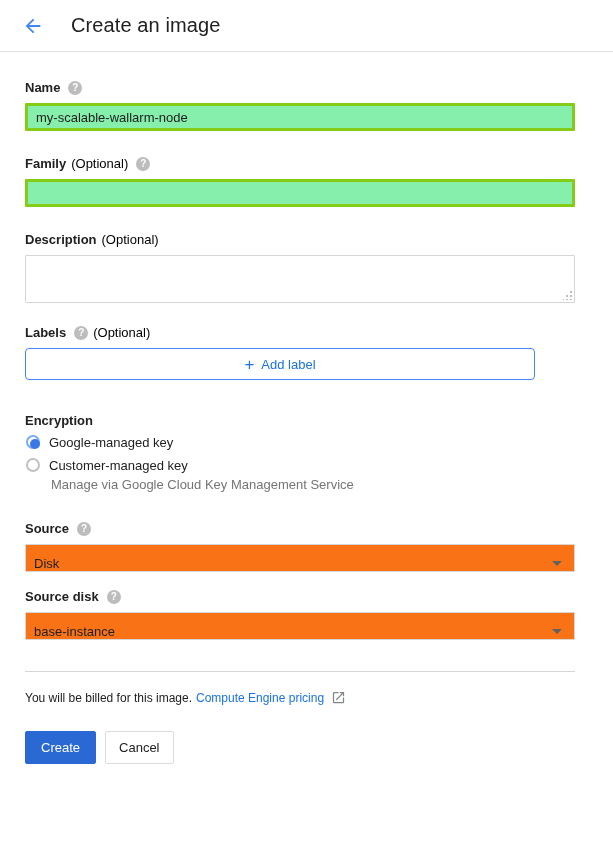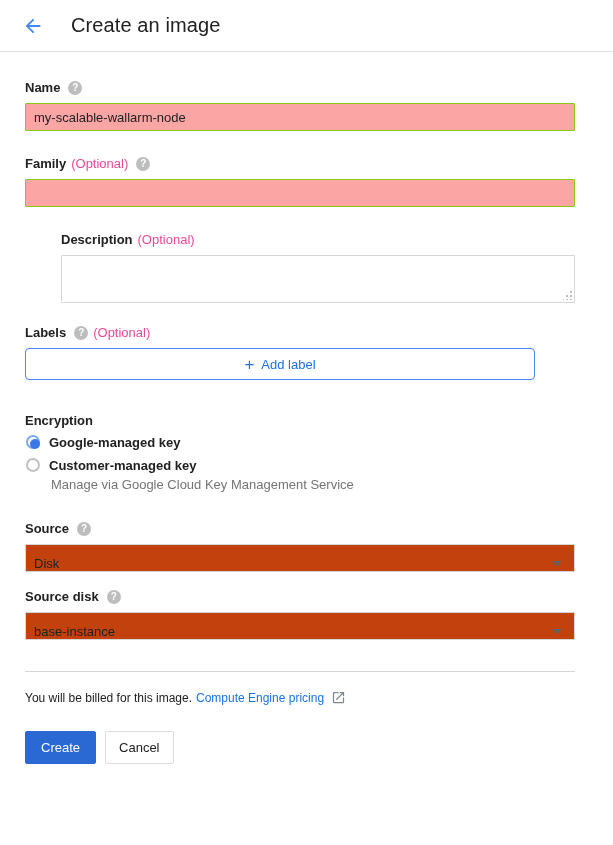--- a/index.html
+++ b/index.html
@@ -23,36 +23,36 @@
   .page-title {
     font-size: 20px; color: #212121; margin-left: 26px; font-weight: 400;
     letter-spacing: .1px;
   }
 
   
   .content { padding: 28px 38px 0 25px; }
 
   .field-label-row { display: flex; align-items: center; height: 15px; margin-bottom: 8px; }
   .field-label { font-weight: 700; color: #212121; font-size: 13px; }
-  .optional { color: #ec4899; font-weight: 400; margin-left: 5px; font-size: 13px; }
+  .optional { color: #000000; font-weight: 400; margin-left: 5px; font-size: 13px; }
   .help-icon {
     width: 14px; height: 14px; border-radius: 50%; background: #bdbdbd;
     color: #fff; font-size: 10px; font-weight: 700; line-height: 14px;
     text-align: center; margin-left: 8px; display: inline-block; cursor: pointer;
     user-select: none;
   }
 
   .text-input {
-    width: 100%; height: 28px; border: 1px solid #84cc16; border-radius: 1px;
+    width: 100%; height: 28px; border: 3px solid #84cc16; border-radius: 1px;
     padding: 0 8px; font-size: 13px; color: #212121;
-    font-family: "Liberation Sans", sans-serif; outline: none; background: #fca5a5;
+    font-family: "Liberation Sans", sans-serif; outline: none; background: #86efac;
   }
 
   .field { margin-bottom: 25px; }
-  .field.description { margin-bottom: 22px; margin-left: 36px; }
+  .field.description { margin-bottom: 22px; }
 
   .textarea-wrap { position: relative; }
   .text-area {
     width: 100%; height: 48px; border: 1px solid #d6d6d6; border-radius: 1px;
     padding: 6px 8px; font-size: 13px; resize: none; outline: none;
     font-family: "Liberation Sans", sans-serif; display: block;
   }
   .resize-grip {
     position: absolute; right: 3px; bottom: 3px; width: 9px; height: 9px;
     background:
@@ -80,27 +80,27 @@
   .radio-option { display: flex; align-items: center; height: 20px; margin-top: 3px; cursor: pointer; }
   .radio-circle {
     width: 14px; height: 14px; border-radius: 50%; border: 2px solid #c1c1c1;
     margin-left: 1px; margin-right: 9px; position: relative; flex: 0 0 auto;
   }
   .radio-option.selected .radio-circle { border-color: #7baaf7; }
   .radio-option.selected .radio-circle::after {
     content: ""; position: absolute; left: 2px; top: 2px; width: 10px; height: 10px;
     border-radius: 50%; background: #3b78e7;
   }
-  .radio-label { font-weight: 700; color: #212121; font-size: 13px; }
+  .radio-label { font-weight: 400; color: #212121; font-size: 13px; }
   .radio-desc { color: #757575; font-size: 13px; margin-left: 26px; height: 17px; margin-top: 2px; }
 
   
   .select-box {
     width: 100%; height: 28px; border: 1px solid #d6d6d6; border-radius: 1px;
-    background: #c2410c; display: flex; align-items: center; padding: 11px 12px 0 8px;
+    background: #f97316; display: flex; align-items: center; padding: 11px 12px 0 8px;
     cursor: pointer; justify-content: space-between;
   }
   .select-value { font-size: 13px; color: #212121; }
   .caret-down {
     width: 0; height: 0; border-left: 5px solid transparent;
     border-right: 5px solid transparent; border-top: 5px solid #616161;
   }
   .field.source { margin-bottom: 17px; margin-top: 20px; }
   .field.source-disk { margin-bottom: 0; }
 

